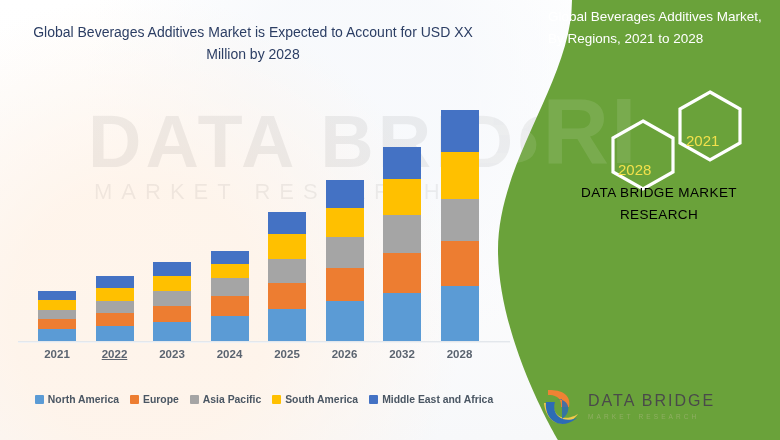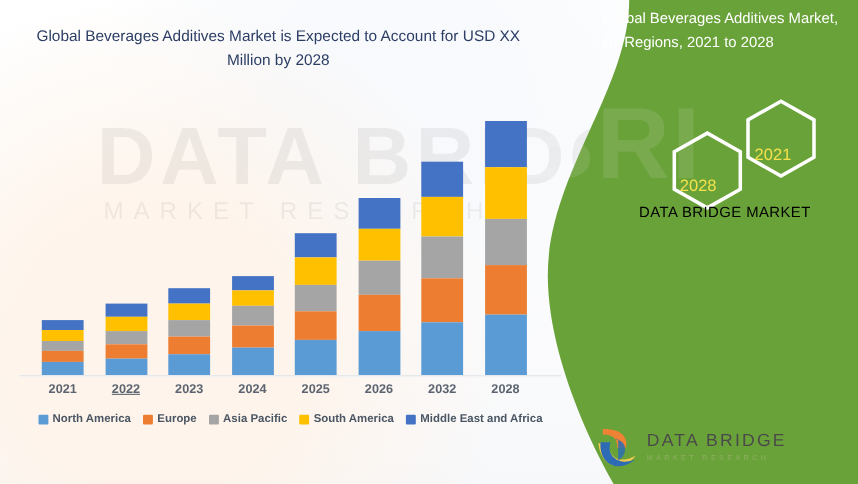--- a/index.html
+++ b/index.html
@@ -54,21 +54,21 @@
     background:#e3e7ec;}
   .axis-line2{position:absolute;left:18px;top:342px;width:492px;height:1px;
     background:#f0f2f5;}
 
   
   .xlabels{position:absolute;left:20px;top:348px;width:490px;height:20px;}
   .xlabel{position:absolute;width:56px;text-align:center;font-size:11.5px;
     font-weight:700;color:#5b6470;}
 
   
-  .legend{position:absolute;left:18px;top:376px;width:492px;
+  .legend{position:absolute;left:18px;top:394px;width:492px;
     display:flex;align-items:center;justify-content:center;gap:11px;}
   .legend-item{display:flex;align-items:center;gap:4px;white-space:nowrap;}
   .legend-swatch{width:9px;height:9px;display:inline-block;border-radius:1px;}
   .legend-text{font-size:10.4px;font-weight:700;color:#4a5663;}
 
   
   .logo{position:absolute;left:538px;top:386px;width:190px;height:44px;}
   .logo-mark{position:absolute;left:0;top:0;width:46px;height:42px;}
   .logo-text{position:absolute;left:50px;top:6px;}
   .logo-main{font-size:16px;letter-spacing:2px;color:#4a4a4a;font-weight:400;}
@@ -99,20 +99,21 @@
     <svg width="185" height="110" viewBox="0 0 185 110">
       <polygon points="125,4 155,21 155,55 125,72 95,55 95,21" fill="none" stroke="#ffffff" stroke-width="3.2"></polygon>
       <polygon points="58,33 88,50 88,84 58,101 28,84 28,50" fill="none" stroke="#ffffff" stroke-width="3.2"></polygon>
     </svg>
     <span class="hexlabel" id="hex2021-label">2021</span>
     <span class="hexlabel" id="hex2028-label">2028</span>
   </div>
 
   <div class="dbmr">
     <div>DATA BRIDGE MARKET</div>
+    <div>RESEARCH</div>
   </div>
 
   <div class="chart-title">Global Beverages Additives Market is Expected to Account for USD XX Million by 2028</div>
 
   <div class="bars" id="bars">
       <div class="bar" style="left: 38px; width: 38px; bottom: 99px; height: 50px; position: absolute;">
         <div class="seg" style="height: 9px; background: rgb(68, 114, 196);"></div>
         <div class="seg" style="height: 10px; background: rgb(255, 192, 0);"></div>
         <div class="seg" style="height: 9px; background: rgb(165, 165, 165);"></div>
         <div class="seg" style="height: 10px; background: rgb(237, 125, 49);"></div>

